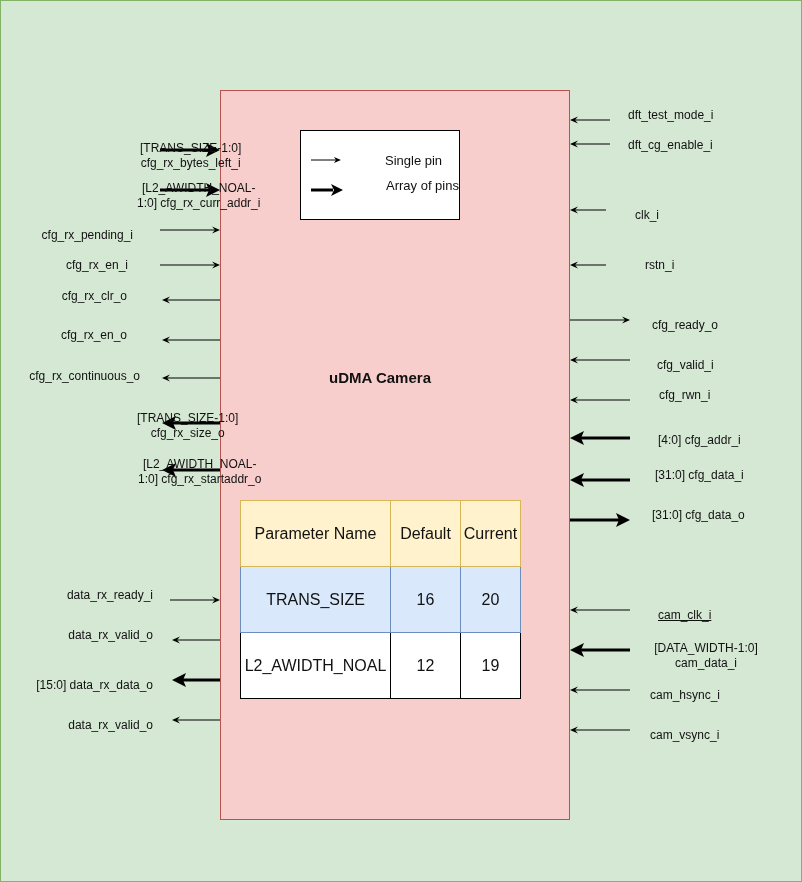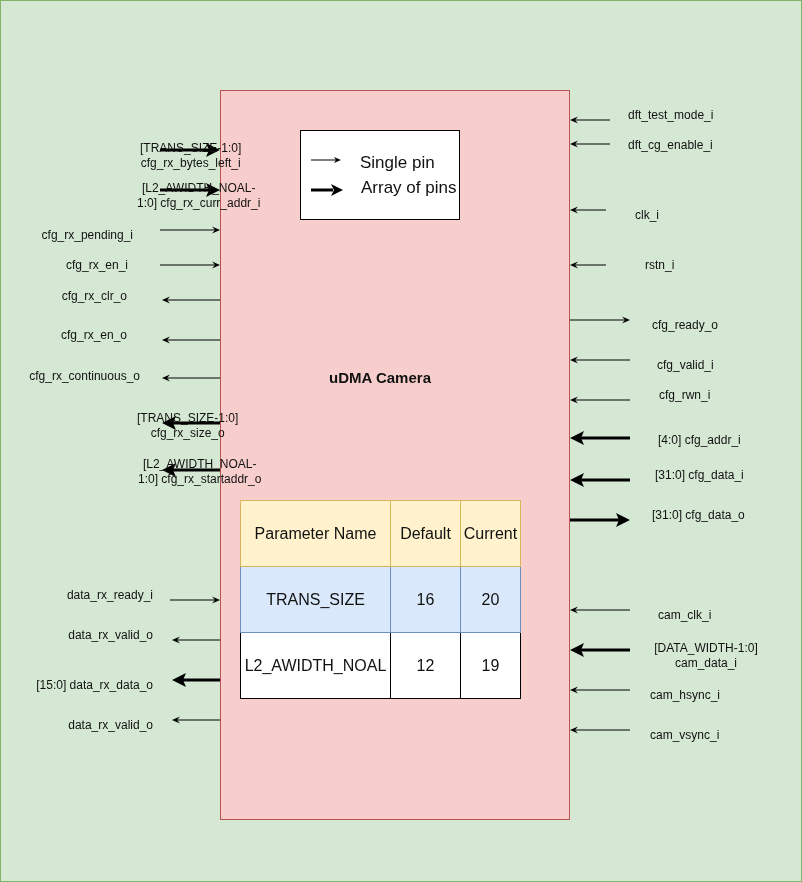--- a/index.html
+++ b/index.html
@@ -6,21 +6,21 @@
     body { width: 802px; height: 882px; position: relative; overflow: hidden;
            font-family: "Liberation Sans", sans-serif; color: #111; }
     #canvas { position: absolute; left: 0; top: 0; width: 800px; height: 880px;
               background: #d5e8d4; border: 1px solid #82b366; }
     #block { position: absolute; left: 220px; top: 90px; width: 350px; height: 730px;
              background: #f8cecc; border: 1px solid #b85450; box-sizing: border-box; }
     #title { position: absolute; left: 280px; top: 369px; width: 200px; text-align: center;
              font-weight: bold; font-size: 15px; }
     #legend { position: absolute; left: 300px; top: 130px; width: 160px; height: 90px;
               background: #fff; border: 1px solid #000; box-sizing: border-box; }
-    .leg-label { position: absolute; font-size: 17px; }
+    .leg-label { position: absolute; font-size: 13px; margin-left: 25px; }
     #ptable { position: absolute; left: 240px; top: 500px; border-collapse: collapse;
               font-size: 16px; }
     #ptable td, #ptable th { border: 1px solid #000; text-align: center; font-weight: normal;
               padding: 0; height: 66px; box-sizing: border-box; }
     #ptable th { background: #fff2cc; border-color: #d6b656; }
     #ptable tr.hl td { background: #dae8fc; border-color: #6c8ebf; }
     #ptable tr.wh td { background: #fff; }
     .c1 { width: 150px; } .c2 { width: 70px; } .c3 { width: 60px; }
     .pin-label { position: absolute; font-size: 12px; line-height: 15px; white-space: nowrap; }
     .pin-label.left { text-align: right; }
@@ -196,17 +196,17 @@
     <div class="pin-label " style="top: 108px; left: 628px;">dft_test_mode_i</div>
     <div class="pin-label " style="top: 138px; left: 628px;">dft_cg_enable_i</div>
     <div class="pin-label " style="top: 208px; left: 635px;">clk_i</div>
     <div class="pin-label " style="top: 258px; left: 645px;">rstn_i</div>
     <div class="pin-label " style="top: 318px; left: 652px;">cfg_ready_o</div>
     <div class="pin-label " style="top: 358px; left: 657px;">cfg_valid_i</div>
     <div class="pin-label " style="top: 388px; left: 659px;">cfg_rwn_i</div>
     <div class="pin-label " style="top: 433px; left: 658px;">[4:0] cfg_addr_i</div>
     <div class="pin-label " style="top: 468px; left: 655px;">[31:0] cfg_data_i</div>
     <div class="pin-label " style="top: 508px; left: 652px;">[31:0]  cfg_data_o</div>
-    <div class="pin-label " style="top: 608px; left: 658px;">cam_clk_i</div>
+    <div class="pin-label " style="top: 608px; left: 658px; text-decoration: underline;">cam_clk_i</div>
     <div class="pin-label center" style="top: 641px; left: 650px; width: 112px;">[DATA_WIDTH-1:0]<br>cam_data_i</div>
     <div class="pin-label " style="top: 688px; left: 650px;">cam_hsync_i</div>
     <div class="pin-label " style="top: 728px; left: 650px; text-align: center;">cam_vsync_i</div>
   </div>
 
 </body></html>

